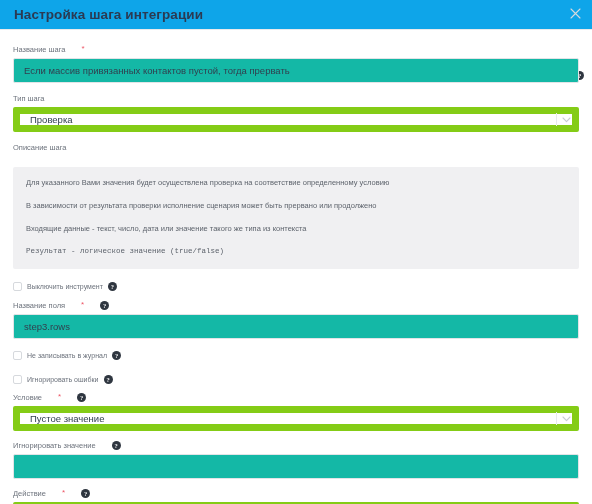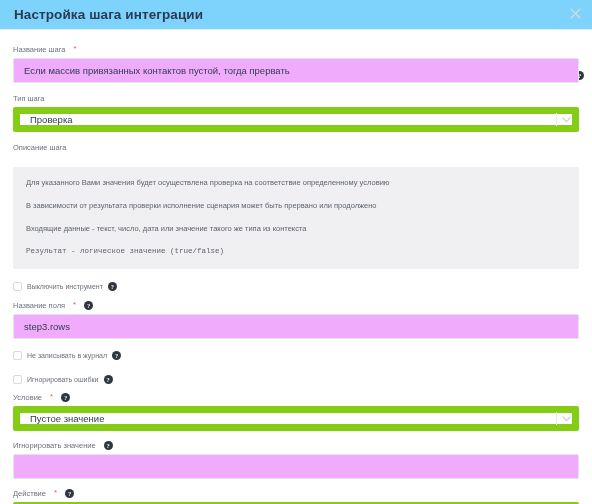--- a/index.html
+++ b/index.html
@@ -22,21 +22,21 @@
     overflow: hidden;
   }
 
   
   .modal-header {
     position: relative;
     height: 29px;
     display: flex;
     align-items: center;
     padding: 0 12px 0 14px;
-    background: #7dd3fc;
+    background: #0ea5e9;
   }
   .modal-title {
     font-size: 13.5px;
     font-weight: 700;
     color: #2b3a52;
     letter-spacing: 0.1px;
     line-height: 29px;
     white-space: nowrap;
   }
   .close-btn {
@@ -68,21 +68,21 @@
 
   .field-block { position: relative; }
 
   .field-label {
     font-size: 7.5px;
     color: #6c727c;
     line-height: 11px;
     margin: 0;
     display: flex;
     align-items: center;
-    gap: 8px;
+    gap: 16px;
     white-space: nowrap;
   }
   .req-star {
     color: #ed5565;
     font-size: 8px;
     line-height: 8px;
     position: relative;
     top: -1px;
   }
 
@@ -109,21 +109,21 @@
     position: absolute;
     top: 41px;
     right: 8px;
   }
 
   .text-input {
     width: 100%;
     height: 25px;
     border: 1px solid #e2e4e7;
     border-radius: 2px;
-    background: #f0abfc;
+    background: #14b8a6;
     padding: 0 10px;
     font-size: 9.5px;
     color: #31404f;
     font-family: "Liberation Sans", sans-serif;
     outline: none;
   }
   .text-input::placeholder { color: #b4b9bf; }
 
   .select-wrap {
     position: relative;

